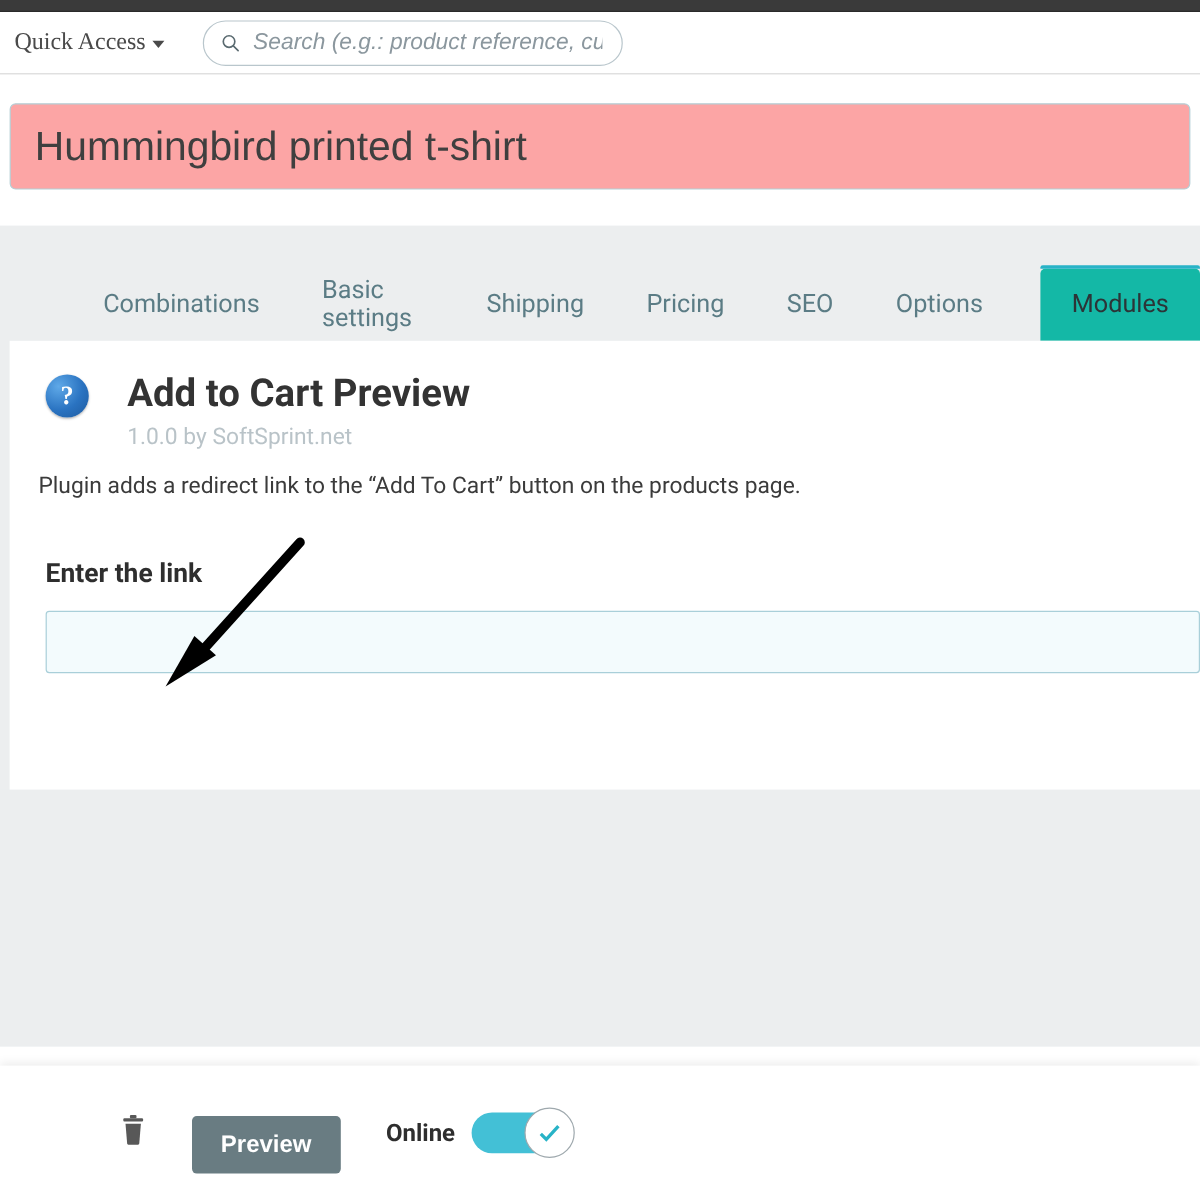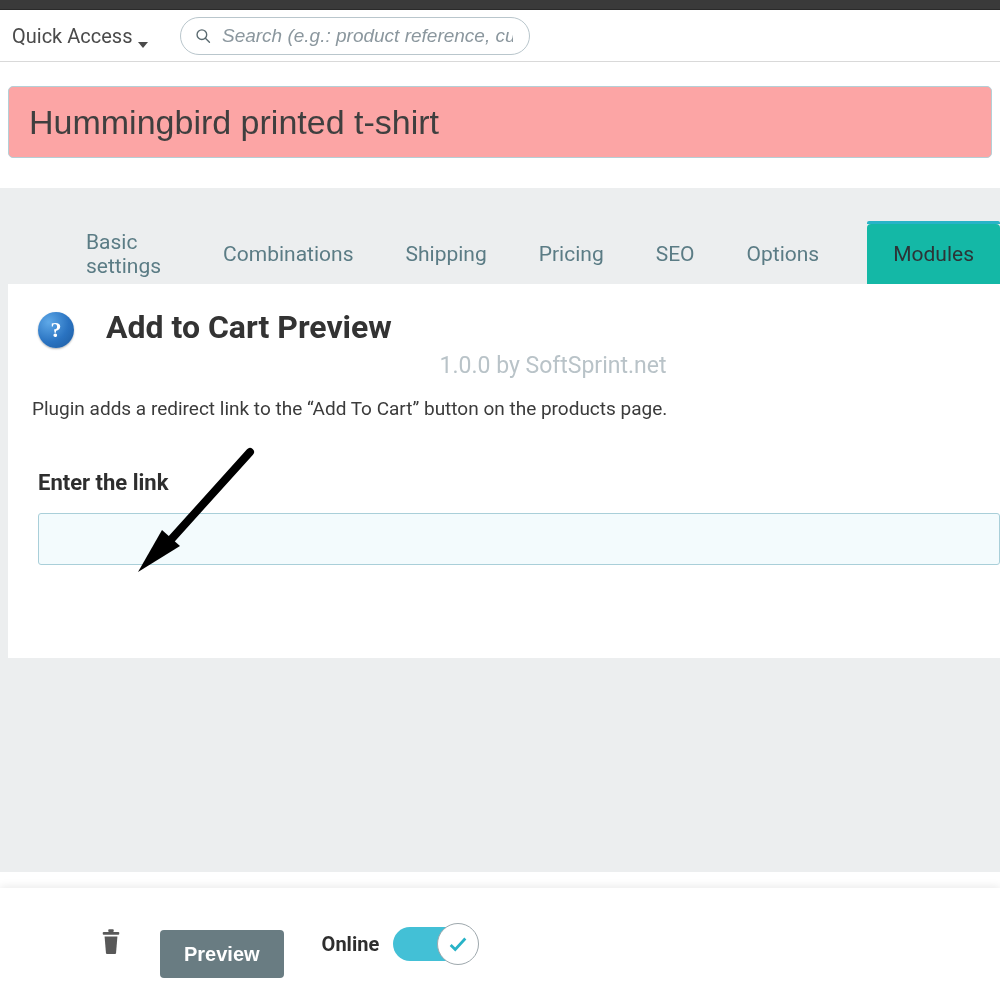--- a/index.html
+++ b/index.html
@@ -18,25 +18,26 @@
     height: 52px;
     background: #ffffff;
     border-bottom: 1px solid #d9d9d9;
     display: flex;
     align-items: center;
     padding: 0 12px;
     gap: 32px;
   }
   .quick-access {
     display: inline-flex;
-    align-items: flex-end;
+    align-items: center;
     gap: 6px;
     color: #4a4a4a;
     font-size: 20px;
     cursor: pointer;
+    font-family: Liberation Serif, serif;
   }
   .quick-access .caret {
     width: 0; height: 0;
     border-left: 5px solid transparent;
     border-right: 5px solid transparent;
     border-top: 6px solid #4a4a4a;
     margin-top: 3px;
   }
   .search-wrap {
     display: flex; align-items: center;
@@ -120,21 +121,21 @@
     box-shadow: 0 1px 2px rgba(0,0,0,.3);
     display: flex; align-items: center; justify-content: center;
     color: #fff; font-weight: 700; font-size: 22px;
     font-family: Georgia, serif;
   }
   .module-head { padding-left: 74px; }
   .module-title {
     font-size: 32px; font-weight: 700; color: #333;
   }
   .module-sub {
-    font-size: 23px; color: #b9c3c8; margin-top: 6px; text-align: center;
+    font-size: 19px; color: #b9c3c8; margin-top: 6px;
   }
   .module-desc {
     margin-top: 18px;
     font-size: 19px;
     color: #3b3b3b;
   }
   .field-label {
     margin-top: 50px;
     font-size: 22px;
     font-weight: 700;
@@ -228,24 +229,24 @@
   </div>
 </div>
 
 <div class="title-area">
   <input class="title-input" type="text" value="Hummingbird printed t-shirt" style="">
 </div>
 
 <div class="tabs-area">
   <div class="tabs">
     <div class="tab">
+        <span>Combinations</span>
+      </div>
+    <div class="tab">
         <span>Basic settings</span>
-      </div>
-    <div class="tab">
-        <span>Combinations</span>
       </div>
     <div class="tab">
         <span>Shipping</span>
       </div>
     <div class="tab">
         <span>Pricing</span>
       </div>
     <div class="tab">
         <span>SEO</span>
       </div>

